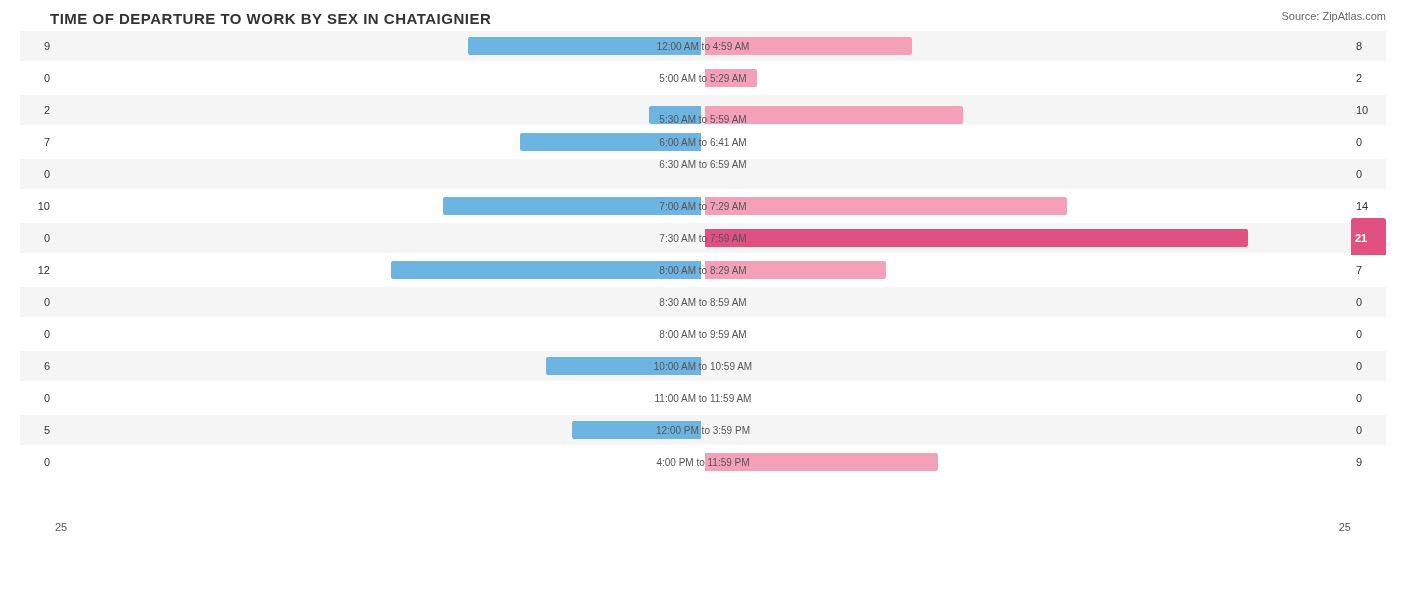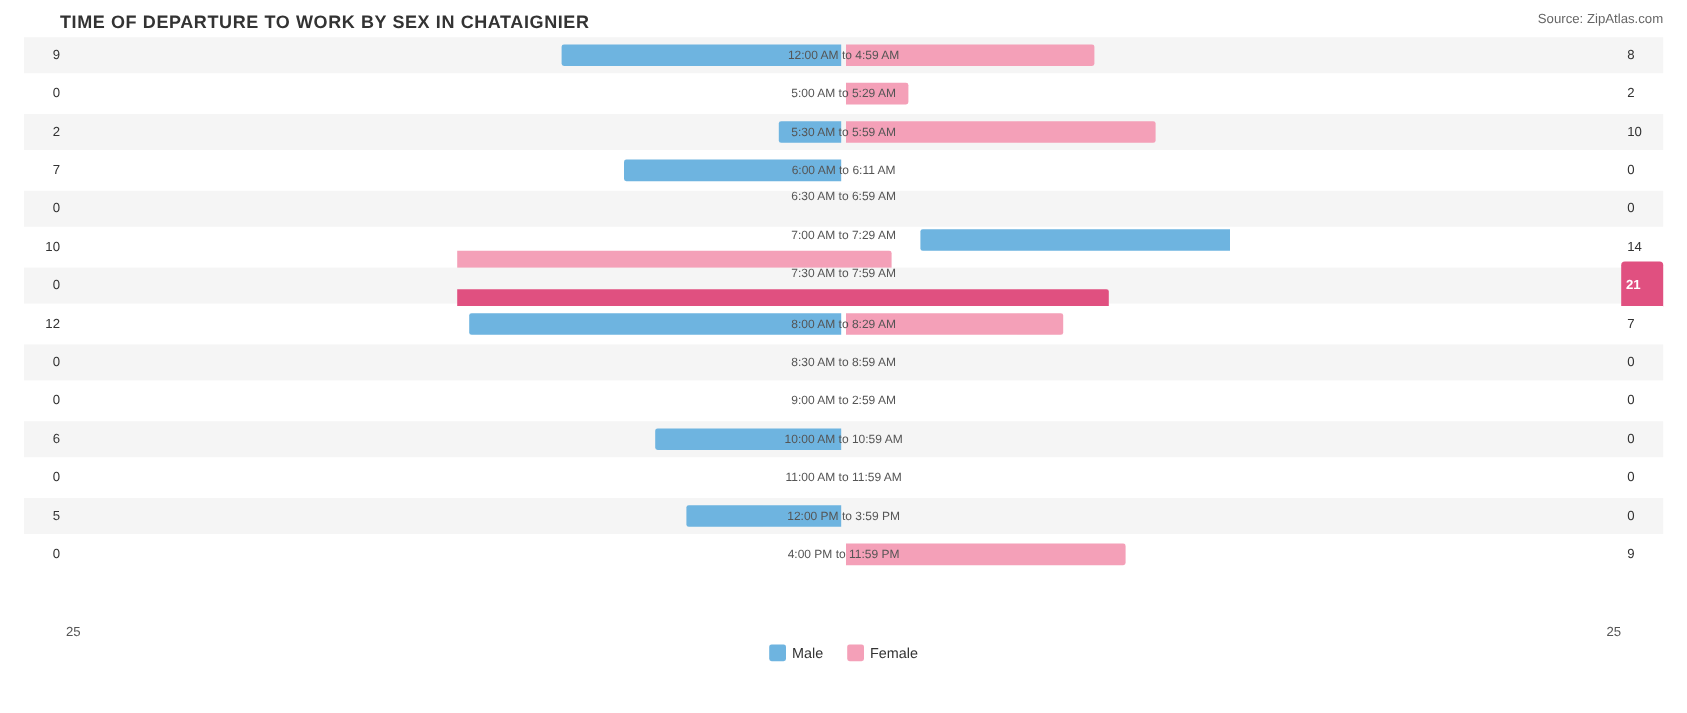--- a/index.html
+++ b/index.html
@@ -180,38 +180,38 @@
           </div>
           <div class="label-center">5:00 AM to 5:29 AM</div>
           <div class="right-bar-container">
             <div class="bar-female" style="width: 8%;"></div>
           </div>
         </div>
         <div class="right-val">2</div>
       </div>
       <div class="row">
         <div class="left-val">2</div>
-        <div class="bars-section" style="position: relative;">
+        <div class="bars-section" style="position: relative; align-items: flex-end;">
           <div class="left-bar-container">
             <div class="bar-male" style="width: 8%;"></div>
           </div>
           <div class="label-center">5:30 AM to 5:59 AM</div>
           <div class="right-bar-container">
             <div class="bar-female" style="width: 40%;"></div>
           </div>
         </div>
         <div class="right-val">10</div>
       </div>
       <div class="row">
         <div class="left-val">7</div>
         <div class="bars-section" style="position: relative;">
           <div class="left-bar-container">
             <div class="bar-male" style="width: 28%;"></div>
           </div>
-          <div class="label-center">6:00 AM to 6:11 AM</div>
+          <div class="label-center">6:00 AM to 6:41 AM</div>
           <div class="right-bar-container">
             <div class="bar-female" style="width: 0%;"></div>
           </div>
         </div>
         <div class="right-val">0</div>
       </div>
       <div class="row">
         <div class="left-val">0</div>
         <div class="bars-section" style="position: relative; flex-direction: column;">
           <div class="left-bar-container">
@@ -219,34 +219,34 @@
           </div>
           <div class="label-center">6:30 AM to 6:59 AM</div>
           <div class="right-bar-container">
             <div class="bar-female" style="width: 0%;"></div>
           </div>
         </div>
         <div class="right-val">0</div>
       </div>
       <div class="row">
         <div class="left-val">10</div>
-        <div class="bars-section" style="position: relative; flex-direction: column;">
+        <div class="bars-section" style="position: relative;">
           <div class="left-bar-container">
             <div class="bar-male" style="width: 40%;"></div>
           </div>
           <div class="label-center">7:00 AM to 7:29 AM</div>
           <div class="right-bar-container">
             <div class="bar-female" style="width: 56%;"></div>
           </div>
         </div>
         <div class="right-val">14</div>
       </div>
       <div class="row">
         <div class="left-val">0</div>
-        <div class="bars-section" style="position: relative; flex-direction: column;">
+        <div class="bars-section" style="position: relative;">
           <div class="left-bar-container">
             <div class="bar-male" style="width: 0%;"></div>
           </div>
           <div class="label-center">7:30 AM to 7:59 AM</div>
           <div class="right-bar-container">
             <div class="bar-female-highlight" style="width: 84%;"></div>
           </div>
         </div>
         <div class="right-val" style="font-weight: bold; color: rgb(255, 255, 255); background: rgb(224, 80, 128); padding: 14px 4px; border-radius: 3px;">21</div>
       </div>
@@ -275,21 +275,21 @@
           </div>
         </div>
         <div class="right-val">0</div>
       </div>
       <div class="row">
         <div class="left-val">0</div>
         <div class="bars-section" style="position: relative;">
           <div class="left-bar-container">
             <div class="bar-male" style="width: 0%;"></div>
           </div>
-          <div class="label-center">9:00 AM to 2:59 AM</div>
+          <div class="label-center">8:00 AM to 9:59 AM</div>
           <div class="right-bar-container">
             <div class="bar-female" style="width: 0%;"></div>
           </div>
         </div>
         <div class="right-val">0</div>
       </div>
       <div class="row">
         <div class="left-val">6</div>
         <div class="bars-section" style="position: relative; text-decoration: underline;">
           <div class="left-bar-container">
@@ -341,23 +341,13 @@
         </div>
         <div class="right-val">9</div>
       </div>
     </div>
 
   <div class="axis-bottom">
     <span>25</span>
     <span>25</span>
   </div>
 
-  <div class="legend">
-    <div class="legend-item">
-      <div class="legend-box legend-male"></div>
-      <span>Male</span>
-    </div>
-    <div class="legend-item">
-      <div class="legend-box legend-female"></div>
-      <span>Female</span>
-    </div>
-  </div>
 </div>
 
 </body></html>

